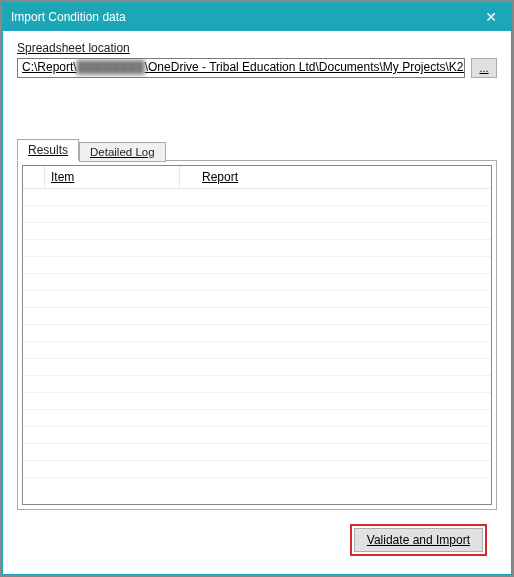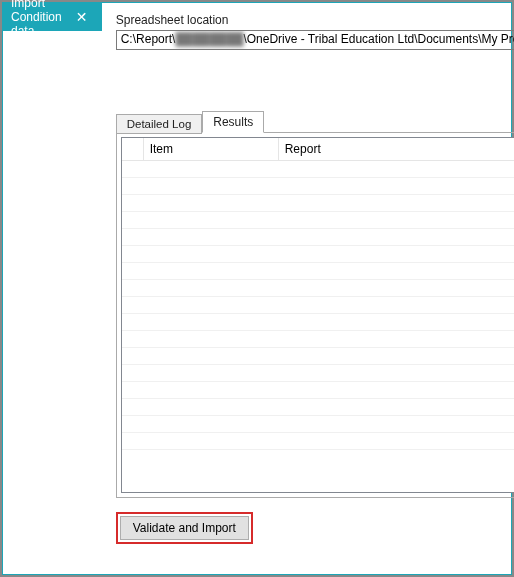--- a/index.html
+++ b/index.html
@@ -12,21 +12,21 @@
     height: 577px;
     overflow: hidden;
   }
   .window {
     width: 510px;
     height: 573px;
     margin: 2px;
     background: #fff;
     border: 1px solid #1ca6b8;
     display: flex;
-    flex-direction: row;
+    flex-direction: column;
   }
   .titlebar {
     height: 28px;
     background: #1ca6b8;
     color: #fff;
     display: flex;
     align-items: center;
     padding: 0 0 0 8px;
     font-size: 12px;
   }
@@ -35,23 +35,24 @@
     width: 40px;
     height: 28px;
     display: flex;
     align-items: center;
     justify-content: center;
     font-size: 14px;
     cursor: pointer;
   }
   .content {
     flex: 1;
-    padding: 10px 14px 20px 14px;
-    display: flex;
-    flex-direction: column;
+    padding: 10px 14px 8px 14px;
+    display: flex;
+    flex-direction: column;
+    text-decoration: underline;
   }
   .field-label {
     color: #222;
     margin-bottom: 3px;
   }
   .path-row {
     display: flex;
     gap: 6px;
     align-items: center;
     margin-bottom: 60px;
@@ -132,35 +133,35 @@
     justify-content: flex-end;
   }
   .grid-header .col {
     padding: 4px 6px;
     font-size: 12px;
     color: #000;
     background: #fff;
   }
   .col-indicator { width: 22px; border-right: 1px solid #e5e5e5; }
   .col-item { width: 135px; border-right: 1px solid #e5e5e5; }
-  .col-report { flex: 1; }
+  .col-report { flex: 1; margin-left: 16px; }
   .grid-body {
     flex: 1;
     background: #fff;
     display: flex;
     flex-direction: column;
   }
   .grid-row {
     height: 17px;
     border-bottom: 1px solid #f0f0f0;
     display: flex;
   }
   .footer {
     display: flex;
-    justify-content: space-between;
+    justify-content: flex-end;
     gap: 8px;
     padding: 14px 10px 10px 0;
   }
   .btn {
     min-width: 76px;
     height: 24px;
     border: 1px solid #adadad;
     background: #e1e1e1;
     font-size: 12px;
     font-family: inherit;
@@ -190,22 +191,22 @@
     <div class="field-label">Spreadsheet location</div>
 
     <div class="path-row">
       <div class="path-input">
         <span>C:\Report\</span><span class="blur">████████</span><span>\OneDrive - Tribal Education Ltd\Documents\My Projects\K2 Old Do</span>
       </div>
       <button class="browse-btn">...</button>
     </div>
 
     <div class="tabstrip">
+      <div class="tab active">Results</div>
       <div class="tab inactive">Detailed Log</div>
-      <div class="tab active">Results</div>
     </div>
 
     <div class="tab-panel">
       <div class="grid-wrap">
         <div class="grid-header">
           <div class="col col-indicator"></div>
           <div class="col col-item">Item</div>
           <div class="col col-report">Report</div>
         </div>
         <div class="grid-body">

